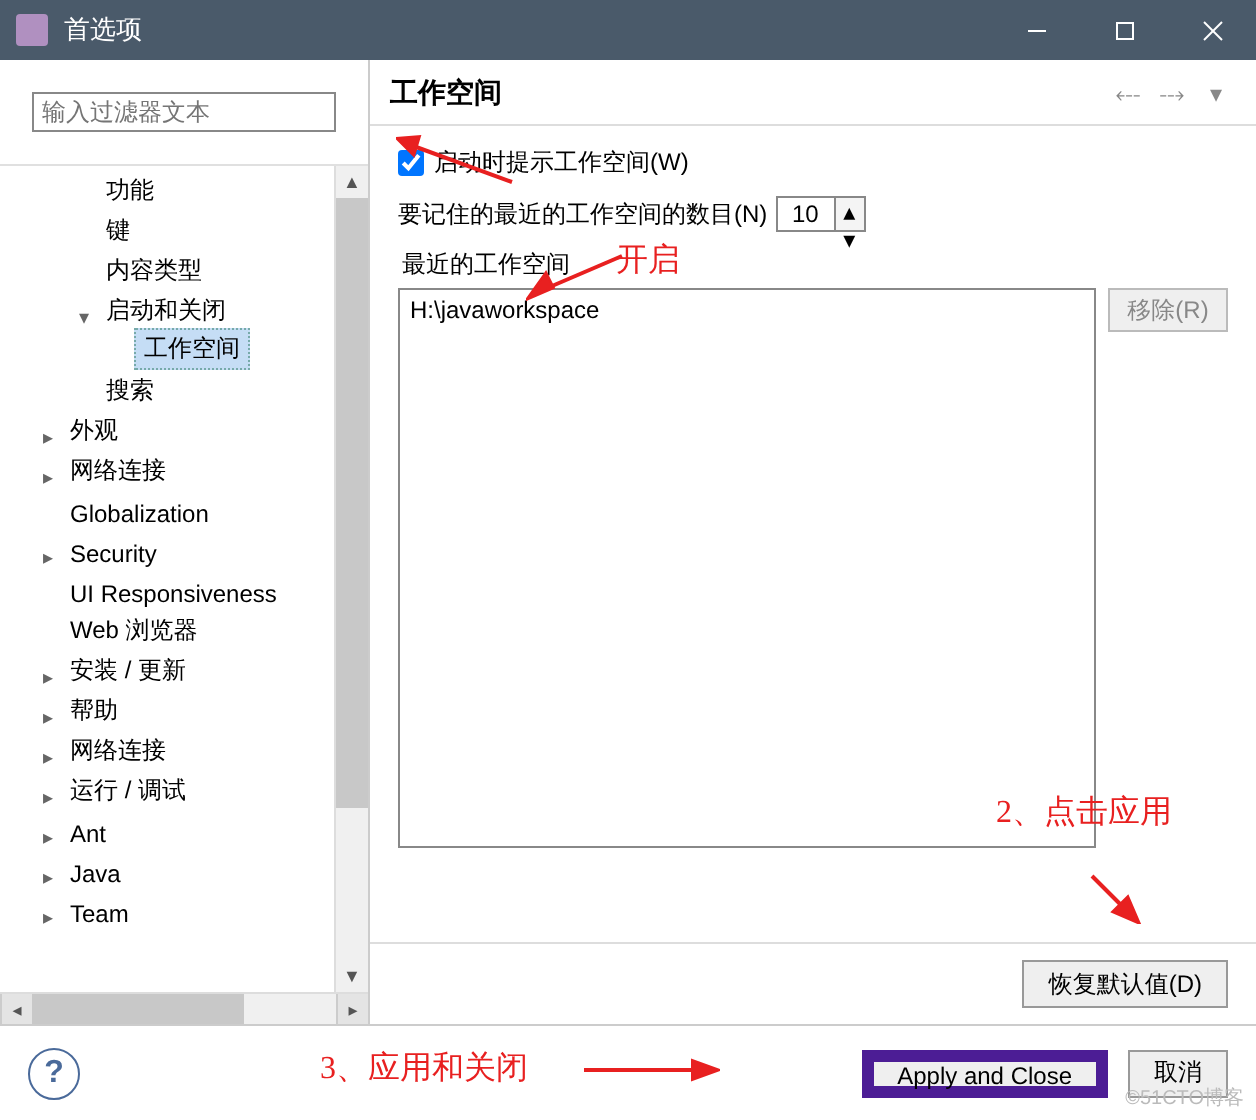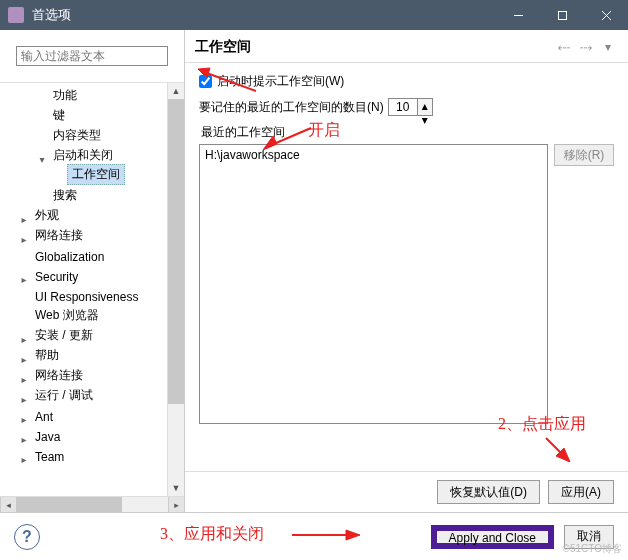--- a/index.html
+++ b/index.html
@@ -203,21 +203,20 @@
       <div class="recent-lbl">最近的工作空间</div>
       <div class="listwrap">
         <div class="listbox">
           <div>H:\javaworkspace</div>
         </div>
         <button class="rmbtn" disabled="">移除(R)</button>
       </div>
     </div>
     <div class="main-foot">
       <button class="btn">恢复默认值(D)</button>
-      <button class="btn">应用(A)</button>
     </div>
   </div>
 </div>
 
 <div class="bottombar">
   <div class="help">?</div>
   <div class="spacer"></div>
   <button class="btn btn-primary">Apply and Close</button>
   <div style="width:10px"></div>
   <button class="btn">取消</button>
@@ -226,21 +225,21 @@
 <svg class="arrow-red" style="left:198px;top:66px;" width="60" height="28">
     <line x1="58" y1="25" x2="6" y2="6" stroke="#e82020" stroke-width="2"></line>
     <polygon points="0,3 12,2 9,12"></polygon>
   </svg>
 <div class="anno" style="left:308px;top:120px;text-align:center;">开启</div>
 <svg class="arrow-red" style="left:263px;top:122px;" width="50" height="30">
     <line x1="48" y1="6" x2="6" y2="24" stroke="#e82020" stroke-width="2"></line>
     <polygon points="0,28 14,22 10,14"></polygon>
   </svg>
 
-<div class="anno" style="left:498px;top:414px;">2、点击应用</div>
+<div class="anno" style="left:498px;top:396px;">2、点击应用</div>
 <svg class="arrow-red" style="left:542px;top:436px;" width="30" height="26">
     <line x1="4" y1="2" x2="22" y2="20" stroke="#e82020" stroke-width="2"></line>
     <polygon points="28,26 14,20 22,12"></polygon>
   </svg>
 
 <div class="anno" style="left:160px;top:524px;">3、应用和关闭</div>
 <svg class="arrow-red" style="left:290px;top:527px;" width="70" height="16">
     <line x1="2" y1="8" x2="60" y2="8" stroke="#e82020" stroke-width="2"></line>
     <polygon points="70,8 56,3 56,13"></polygon>
   </svg>

